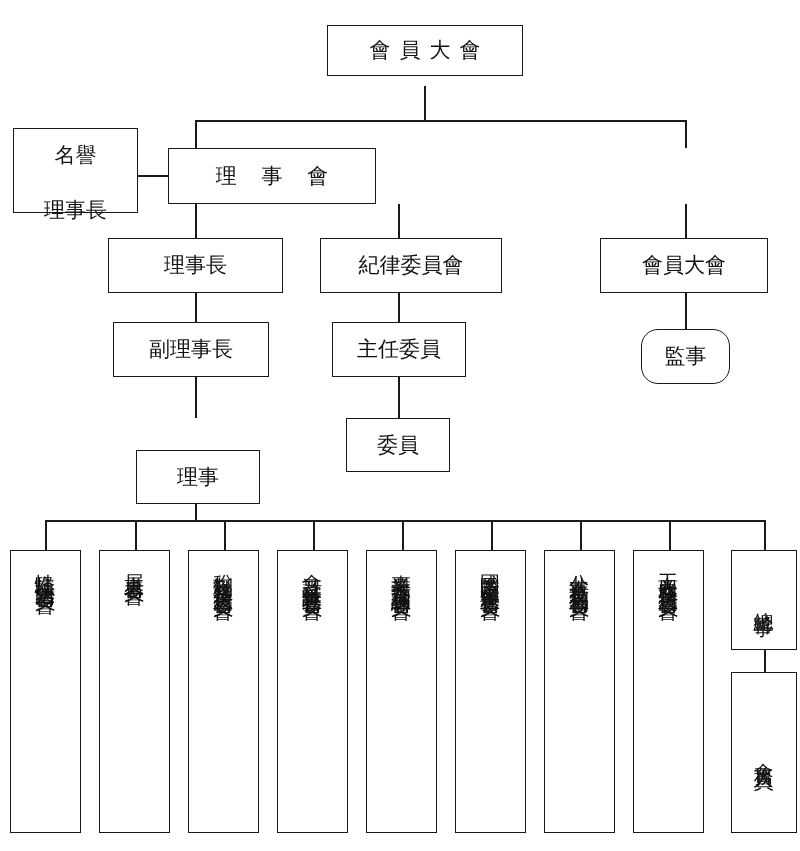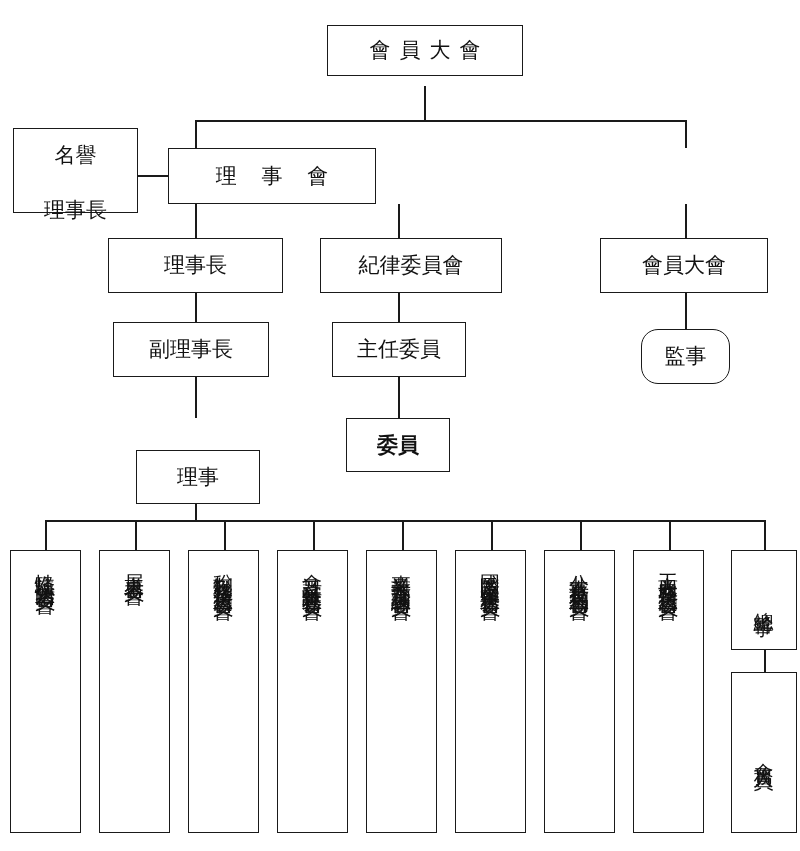--- a/index.html
+++ b/index.html
@@ -152,21 +152,21 @@
   </div>
 
   <div class="node h-node" style="left:641px; top:329px; width:89px; height:55px;border-radius:17px;">
     <span class="label">監事</span>
   </div>
 
   <div class="node h-node" style="left:136px; top:418px; width:124px; height:54px;margin-top:32px;">
     <span class="label">理事</span>
   </div>
 
-  <div class="node h-node" style="left:346px; top:418px; width:104px; height:54px;font-weight:bold;">
+  <div class="node h-node" style="left:346px; top:418px; width:104px; height:54px;">
     <span class="label">委員</span>
   </div>
 
   <div class="node v-node" style="left:10px; top:550px; width:71px; height:283px;">
     <span class="label">性騷擾防治委員會</span>
   </div>
   <div class="node v-node" style="left:99px; top:550px; width:71px; height:283px;">
     <span class="label">屏東委員會</span>
   </div>
   <div class="node v-node" style="left:188px; top:550px; width:71px; height:283px;">

